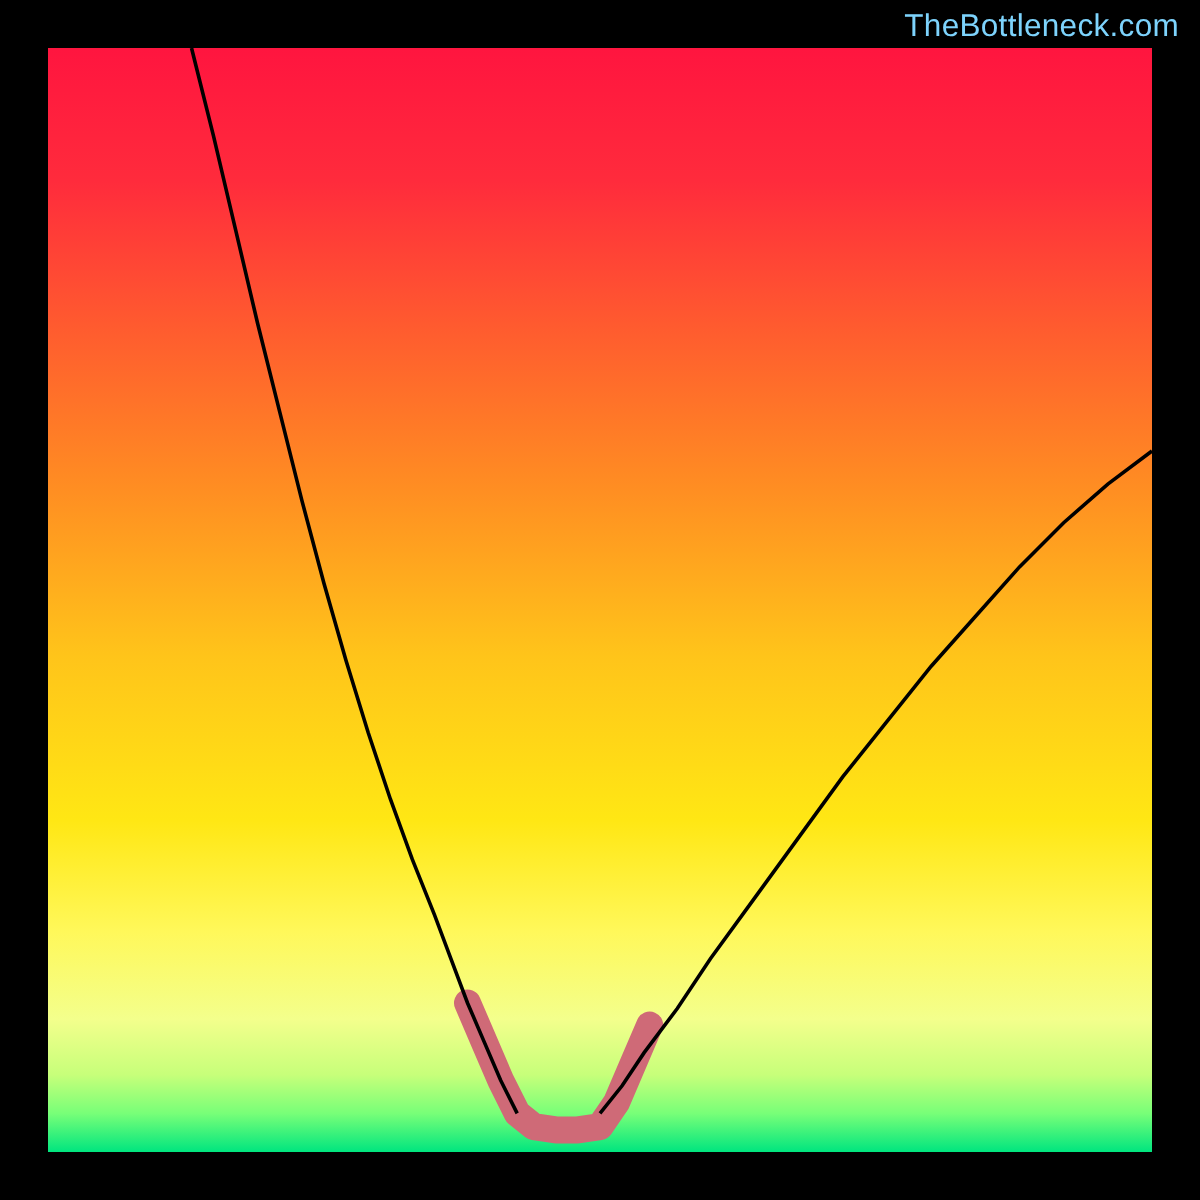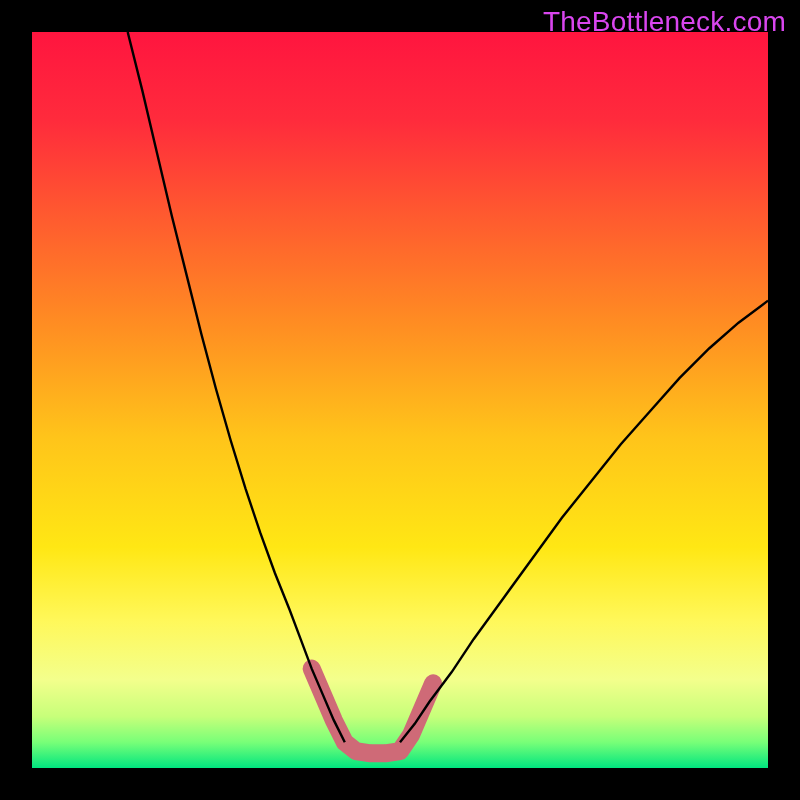--- a/index.html
+++ b/index.html
@@ -15,22 +15,22 @@
     position: absolute;
     top: 0;
     left: 0;
     width: 800px;
     height: 800px;
   }
   .watermark {
     position: absolute;
     top: 6px;
     right: 14px;
-    color: #d946ef;
-    font-size: 28px;
+    color: #7dd3fc;
+    font-size: 21px;
     font-weight: 500;
     z-index: 10;
     letter-spacing: 0.2px;
   }
   svg {
     display: block;
   }
 </style>
 </head>
 <body>

